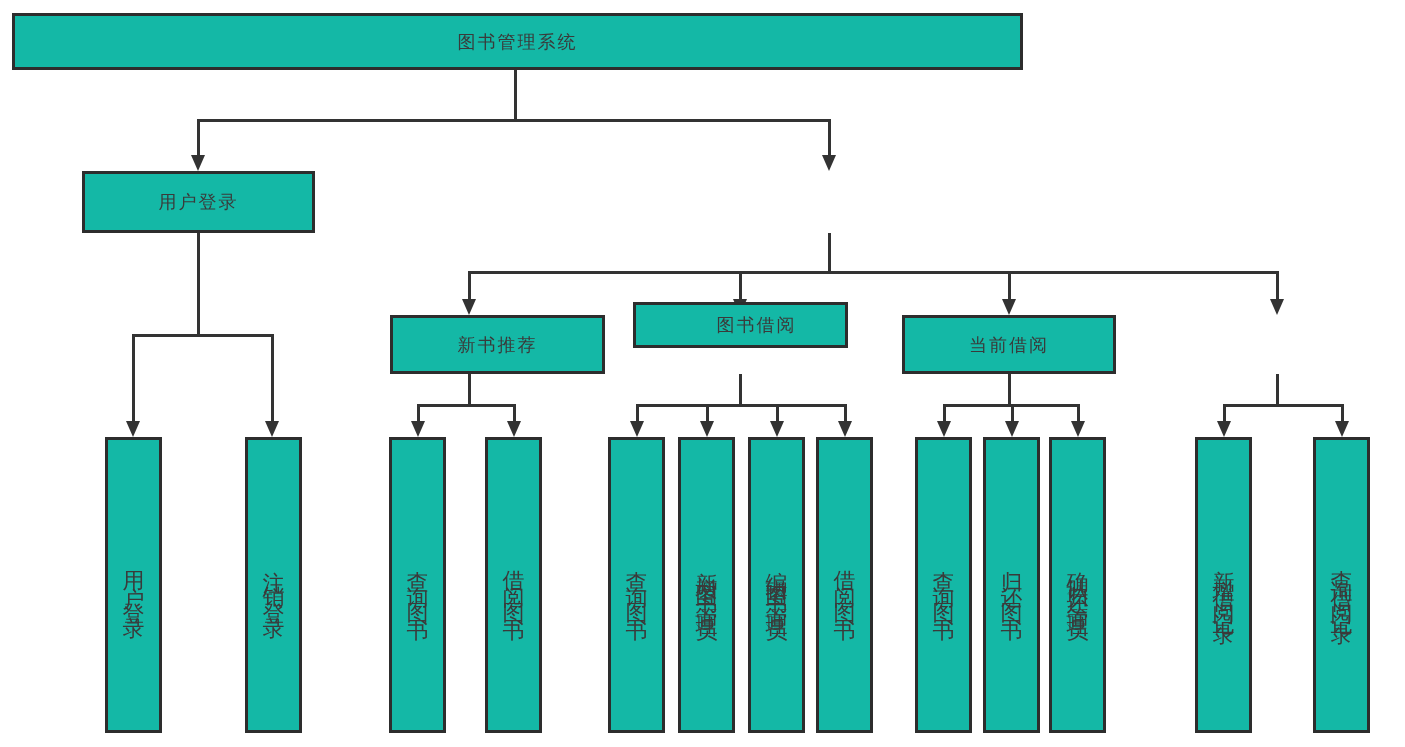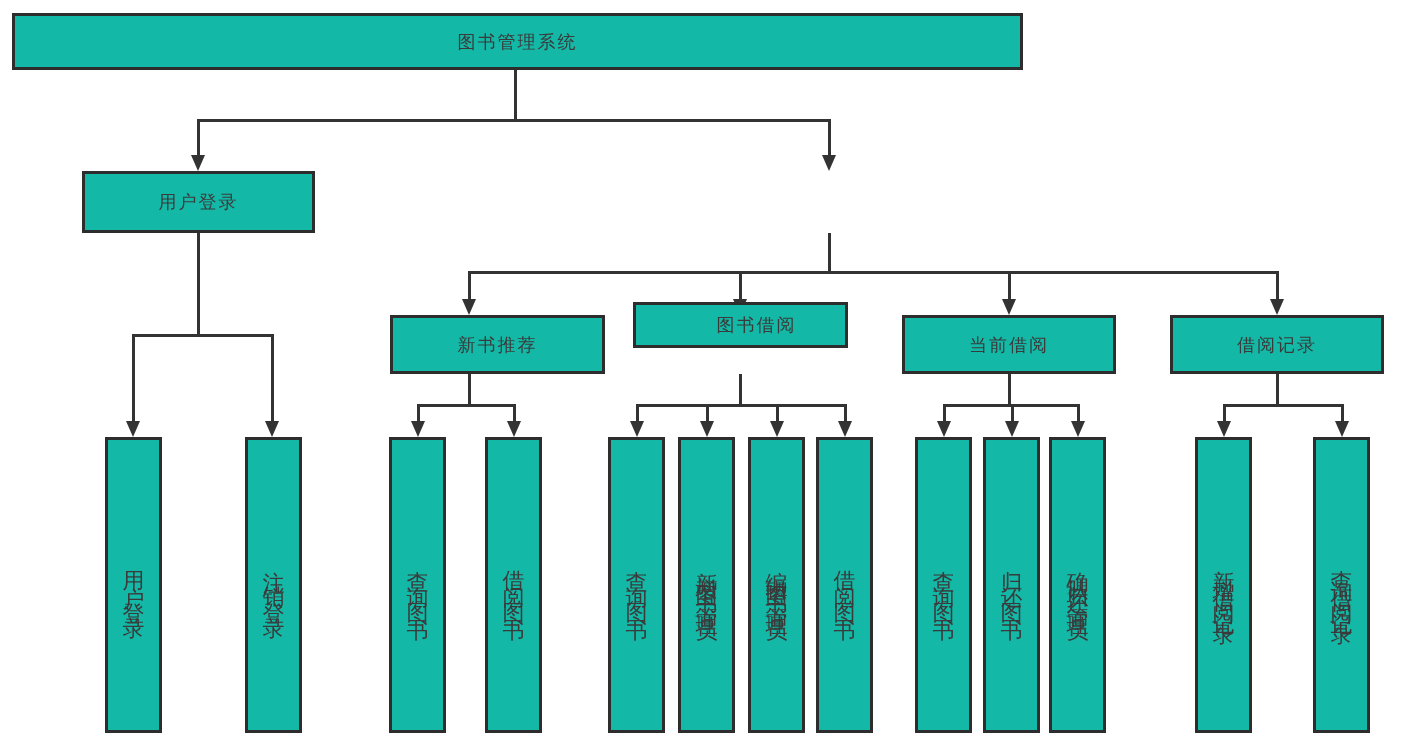--- a/index.html
+++ b/index.html
@@ -69,23 +69,20 @@
   <div class="arrow" style="left:1270px;top:299px;"></div>
 
   <div class="node hnode" style="left:362px;top:315px;width:215px;height:59px;margin-left:28px;">
     <span>新书推荐</span>
   </div>
   <div class="node hnode" style="left:633px;top:302px;width:215px;height:46px;padding-left:32px;">
     <span>图书借阅</span>
   </div>
   <div class="node hnode" style="left:902px;top:315px;width:214px;height:59px;">
     <span>当前借阅</span>
-  </div>
-  <div class="node hnode" style="left:1170px;top:315px;width:214px;height:59px;">
-    <span>借阅记录</span>
   </div>
 
   <div class="line" style="left:468px;top:374px;width:3px;height:32px;"></div>
   <div class="line" style="left:417px;top:404px;width:99px;height:3px;"></div>
   <div class="line" style="left:417px;top:404px;width:3px;height:18px;"></div>
   <div class="arrow" style="left:411px;top:421px;"></div>
   <div class="line" style="left:513px;top:404px;width:3px;height:18px;"></div>
   <div class="arrow" style="left:507px;top:421px;"></div>
 
   <div class="line" style="left:739px;top:374px;width:3px;height:32px;"></div>

